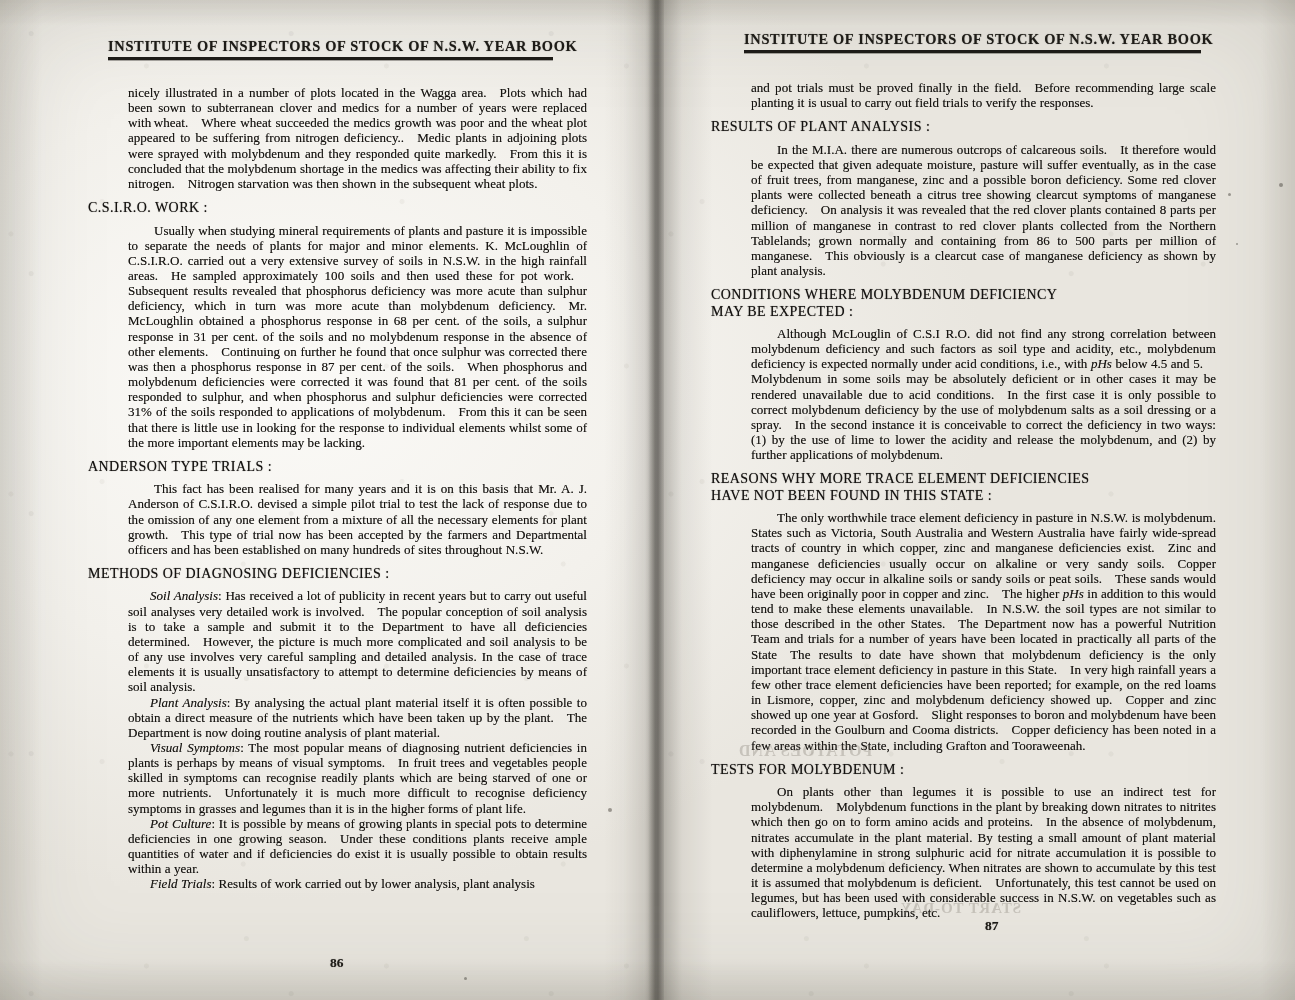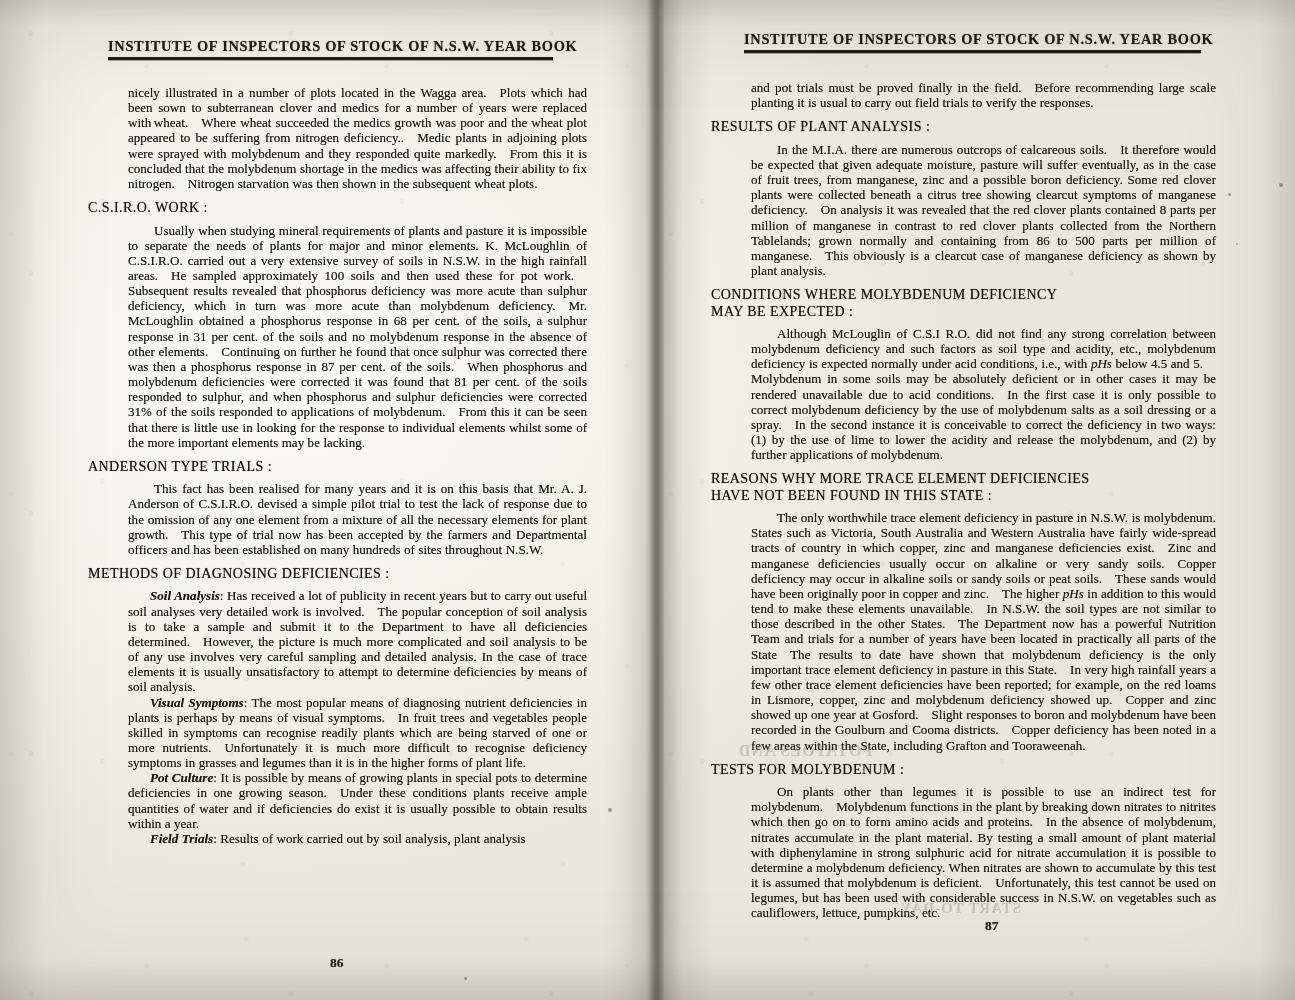--- a/index.html
+++ b/index.html
@@ -104,21 +104,21 @@
   .col p.ind{text-indent:26px;}
   .col p.ind-sm{text-indent:22px;}
   .col h2{
     font-weight:normal;font-size:14px;line-height:16.4px;
     letter-spacing:.45px;
     color:#141210;
     text-shadow:0 0 .9px rgba(20,18,15,.6);
   }
   .sp-head{height:9px;}
   .sp-head-after{height:6px;}
-  em.it{font-style:italic;font-weight:bold;}
+  em.it{font-style:italic;font-weight:normal;}
   .pgnum{
     position:absolute;font-weight:bold;font-size:13.5px;color:#1a1814;
     text-shadow:0 0 .8px rgba(26,24,20,.5);
   }
 
   
   .ghost{
     position:absolute;pointer-events:none;
     color:rgba(120,114,104,.30);
     font-family:"Liberation Serif", serif;
@@ -153,26 +153,27 @@
       <h2>ANDERSON TYPE TRIALS :</h2>
       <div class="sp-head-after"></div>
       <p class="ind">This fact has been realised for many years and it is on this basis that Mr. A. J. Anderson of C.S.I.R.O. devised a simple pilot trial to test the lack of response due to the omission of any one element from a mixture of all the necessary elements for plant growth. This type of trial now has been accepted by the farmers and Departmental officers and has been established on many hundreds of sites throughout N.S.W.</p>
 
       <div class="sp-head"></div>
       <h2>METHODS OF DIAGNOSING DEFICIENCIES :</h2>
       <div class="sp-head-after"></div>
 
       <p class="ind-sm"><em class="it">Soil Analysis</em><span>: Has received a lot of publicity in recent years but to carry out useful soil analyses very detailed work is involved. The popular conception of soil analysis is to take a sample and submit it to the Department to have all deficiencies determined. However, the picture is much more complicated and soil analysis to be of any use involves very careful sampling and detailed analysis. In the case of trace elements it is usually unsatisfactory to attempt to determine deficiencies by means of soil analysis.</span></p>
 
+      <p class="ind-sm"><em class="it">Plant Analysis</em><span>: By analysing the actual plant material itself it is often possible to obtain a direct measure of the nutrients which have been taken up by the plant. The Department is now doing routine analysis of plant material.</span></p>
 
       <p class="ind-sm"><em class="it">Visual Symptoms</em><span>: The most popular means of diagnosing nutrient deficiencies in plants is perhaps by means of visual symptoms. In fruit trees and vegetables people skilled in symptoms can recognise readily plants which are being starved of one or more nutrients. Unfortunately it is much more difficult to recognise deficiency symptoms in grasses and legumes than it is in the higher forms of plant life.</span></p>
 
       <p class="ind-sm"><em class="it">Pot Culture</em><span>: It is possible by means of growing plants in special pots to determine deficiencies in one growing season. Under these conditions plants receive ample quantities of water and if deficiencies do exist it is usually possible to obtain results within a year.</span></p>
 
-      <p class="ind-sm"><em class="it">Field Trials</em><span>: Results of work carried out by soil analysis, plant analysis</span></p>
+      <p class="ind-sm"><em class="it">Field Trials</em><span>: Results of work carried out by lower analysis, plant analysis</span></p>
     </div>
 
     <div class="pgnum" style="left:330px;top:943px;margin-top:12px;">86</div>
   </div>
 
   <div class="page right">
 
     <div class="hdr" style="left:96px;top:31px;width:457px;">
       <div class="htext">INSTITUTE OF INSPECTORS OF STOCK OF N.S.W. YEAR BOOK</div>
       <div class="rule"></div>

